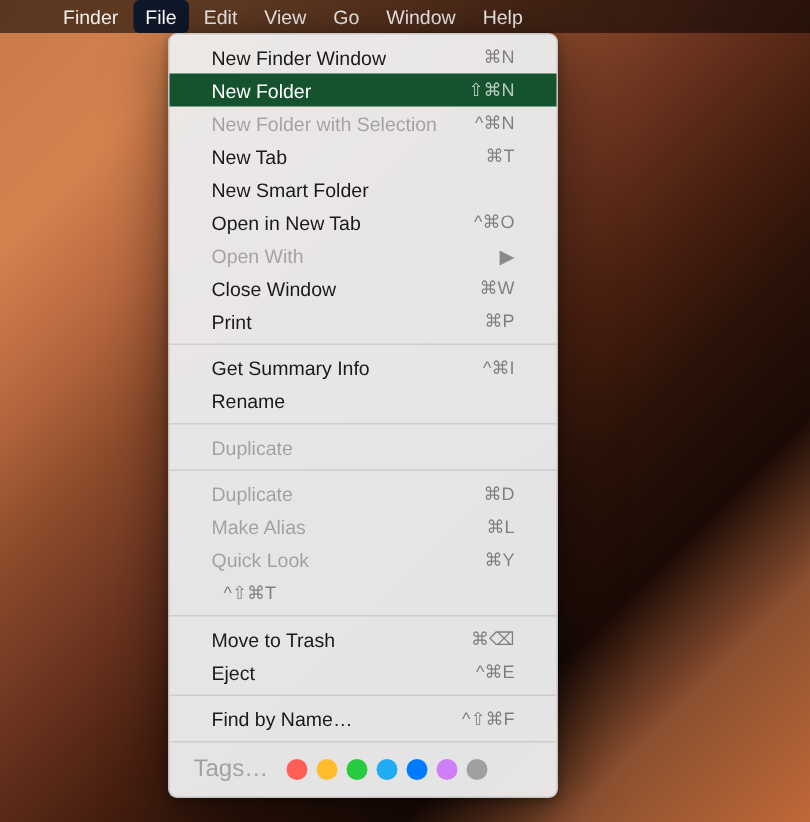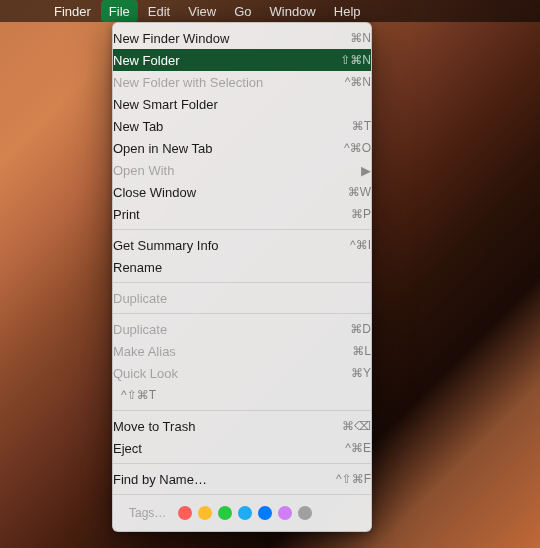--- a/index.html
+++ b/index.html
@@ -25,38 +25,38 @@
     .menu-bar {
       position: absolute;
       top: 0; left: 0;
       width: 100%;
       height: 22px;
       background: rgba(0,0,0,0.55);
       backdrop-filter: blur(20px);
       display: flex;
       align-items: center;
       z-index: 10;
-      padding: 0 24px;
+      padding: 0 12px;
       gap: 2px;
     }
 
     .menu-bar-item {
       color: rgba(255,255,255,0.92);
       font-size: 13px;
       padding: 0 8px;
       height: 22px;
       display: flex;
       align-items: center;
       border-radius: 4px;
       cursor: default;
       white-space: nowrap;
     }
 
     .menu-bar-item.active {
-      background: #15803d;
+      background: #0f172a;
       color: white;
     }
 
     .menu-bar-item.apple {
       font-size: 16px;
       padding: 0 10px;
     }
 
     
     .dropdown {
@@ -69,21 +69,21 @@
       border-radius: 6px;
       box-shadow: 0 8px 40px rgba(0,0,0,0.5), 0 2px 8px rgba(0,0,0,0.3);
       z-index: 100;
       padding: 4px 0;
       border: 1px solid rgba(0,0,0,0.15);
     }
 
     .menu-item {
       display: flex;
       align-items: center;
-      padding: 0 0;
+      padding: 0 28px;
       height: 22px;
       font-size: 13px;
       color: #1a1a1a;
       cursor: default;
       white-space: nowrap;
       justify-content: space-between;
     }
 
     .menu-item:hover, .menu-item.selected {
       background: #14532d;
@@ -123,21 +123,21 @@
     
     .tags-row {
       display: flex;
       align-items: center;
       padding: 4px 16px;
       gap: 6px;
       height: 28px;
     }
 
     .tags-label {
-      font-size: 12px;
+      font-size: 16px;
       color: rgba(0,0,0,0.3);
       margin-right: 6px;
     }
 
     .tag-dot {
       width: 14px;
       height: 14px;
       border-radius: 50%;
       display: inline-block;
     }
@@ -169,26 +169,26 @@
     <span class="label">New Folder</span>
     <span class="shortcut">⇧⌘N</span>
   </div>
 
   <div class="menu-item disabled">
     <span class="label">New Folder with Selection</span>
     <span class="shortcut">^⌘N</span>
   </div>
 
   <div class="menu-item">
-    <span class="label">New Smart Folder</span>
-  </div>
-
-  <div class="menu-item">
     <span class="label">New Tab</span>
     <span class="shortcut">⌘T</span>
+  </div>
+
+  <div class="menu-item">
+    <span class="label">New Smart Folder</span>
   </div>
 
   <div class="menu-item">
     <span class="label">Open in New Tab</span>
     <span class="shortcut">^⌘O</span>
   </div>
 
   <div class="menu-item disabled">
     <span class="label">Open With</span>
     <span class="arrow">▶</span>

